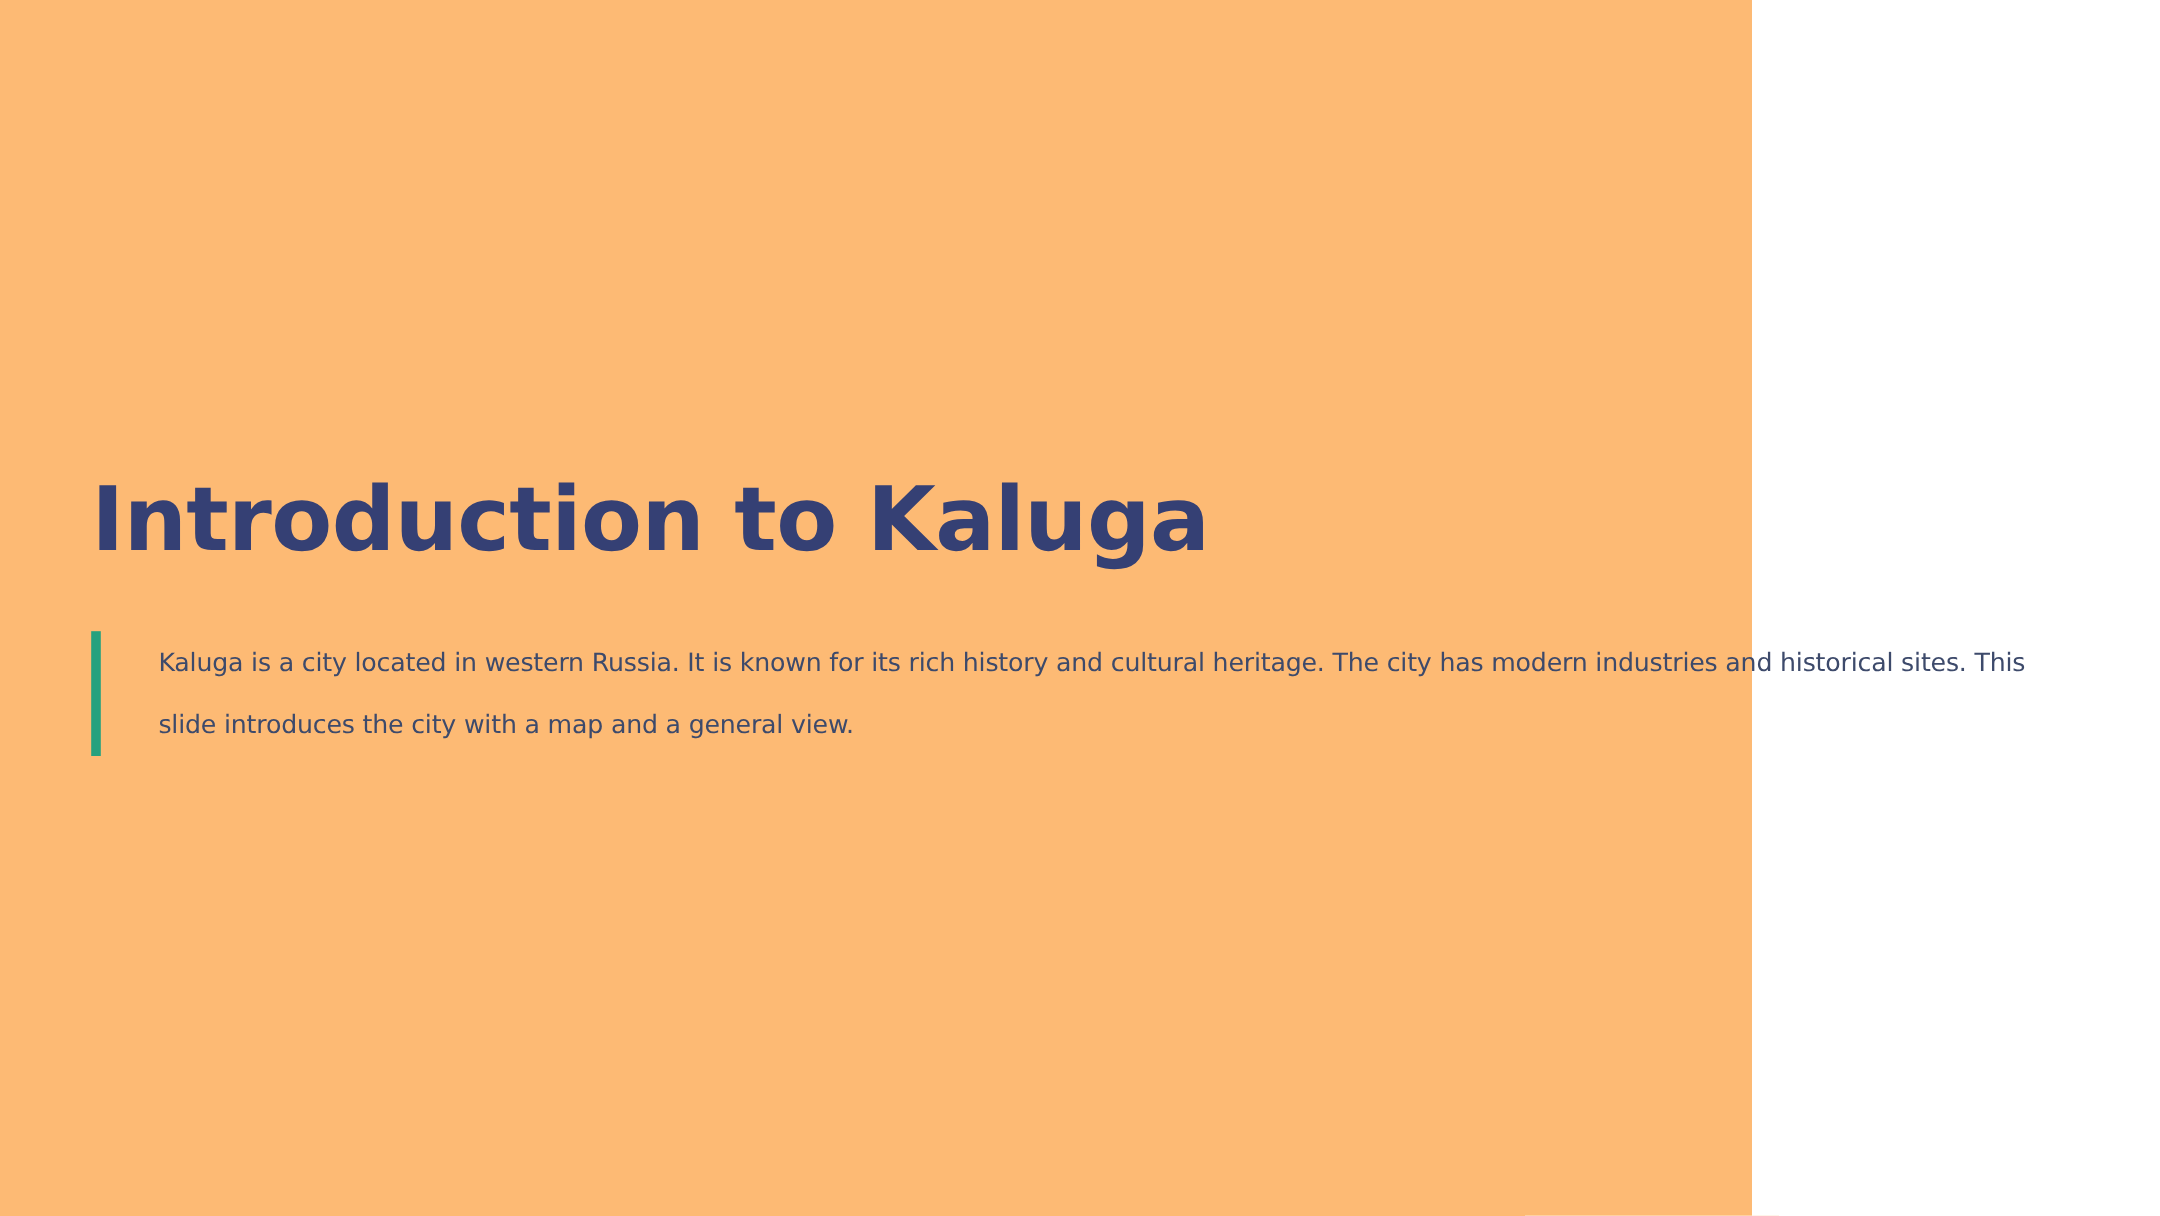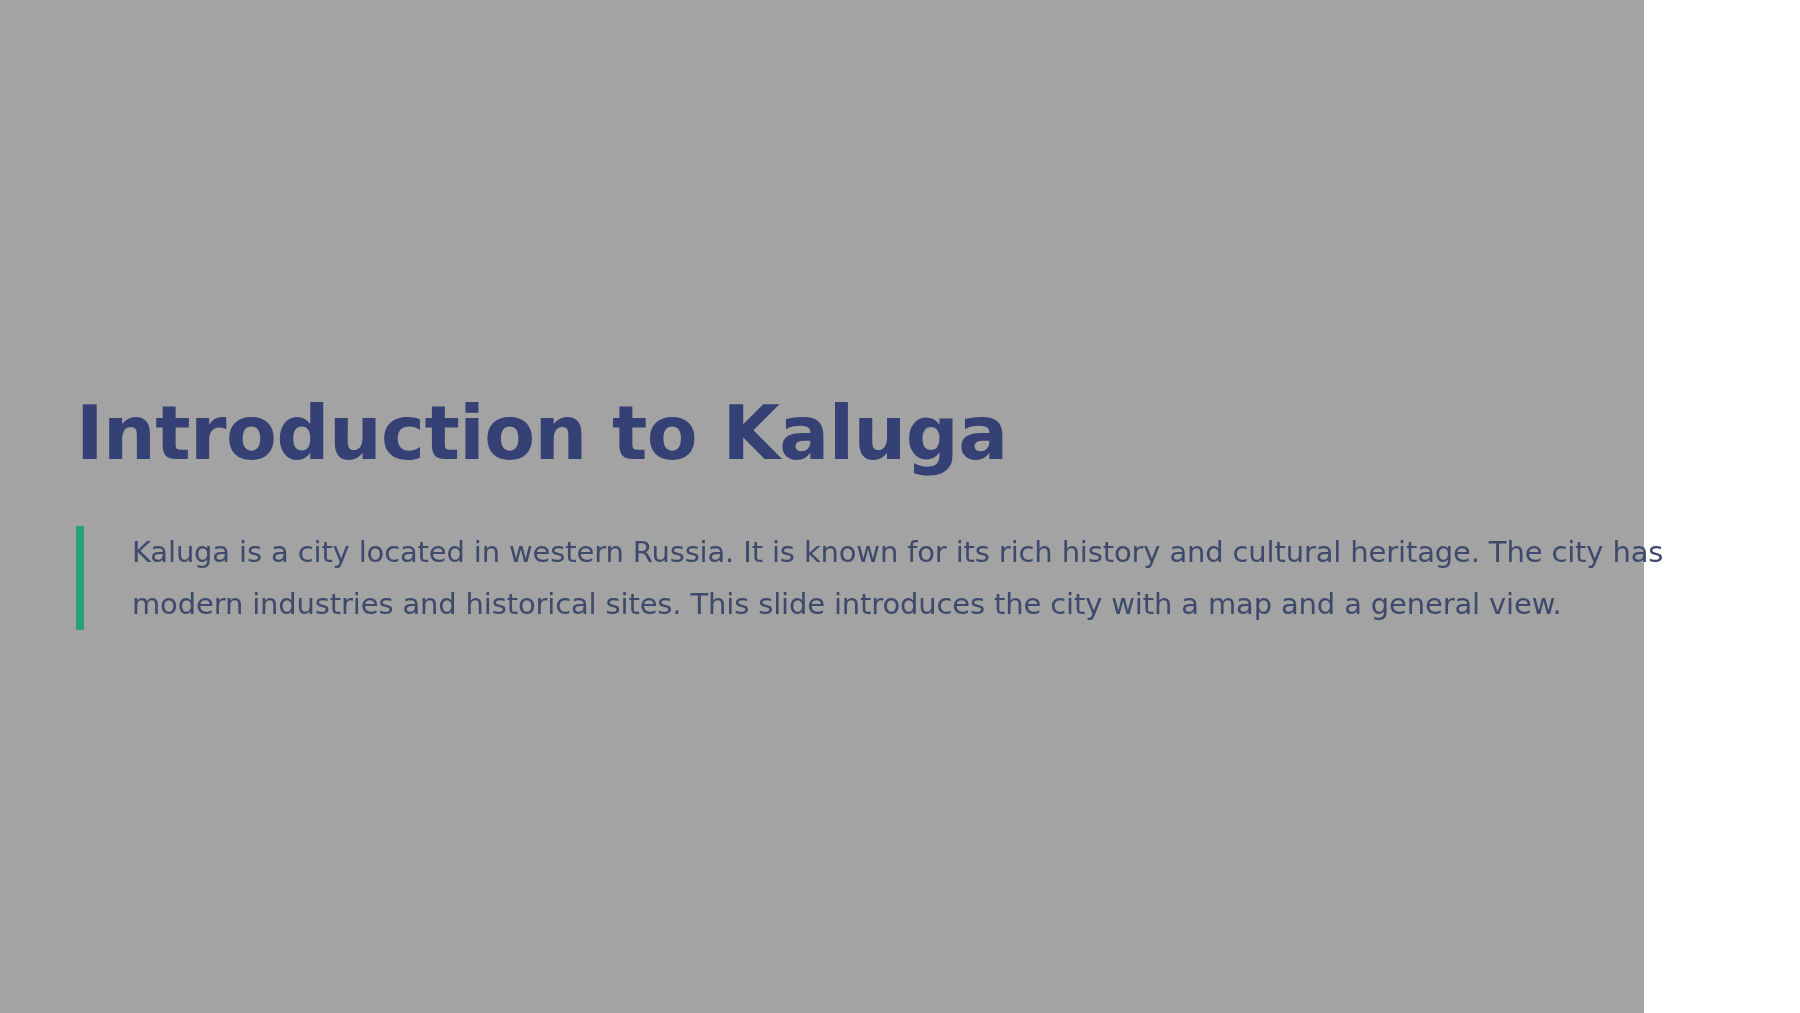--- a/index.html
+++ b/index.html
@@ -11,23 +11,23 @@
   body {
     width: 1800px;
     height: 1013px;
     overflow: hidden;
     font-family: "Liberation Sans", sans-serif;
     -webkit-font-smoothing: antialiased;
   }
 
   .slide {
     position: relative;
-    width: 1644px;
+    width: 1460px;
     height: 1013px;
-    background: #a3a3a3;
+    background: #fdba74;
     box-sizing: border-box;
   }
 
   .slide-content {
     position: absolute;
     left: 76px;
     top: 396px;
     width: 1648px;
   }
 
@@ -58,21 +58,21 @@
     width: 8px;
     height: 104px;
     background: #26A17E;
     border-radius: 0;
   }
 
   .body-text {
     margin: 0;
     padding: 0;
     font-family: "DejaVu Sans", "Liberation Sans", sans-serif;
-    font-size: 29px;
+    font-size: 21px;
     font-weight: 400;
     line-height: 52px;
     color: #3D4A6B;
     max-width: 1590px;
     letter-spacing: -0.15px;
   }
 </style>
 </head>
 <body>
 

